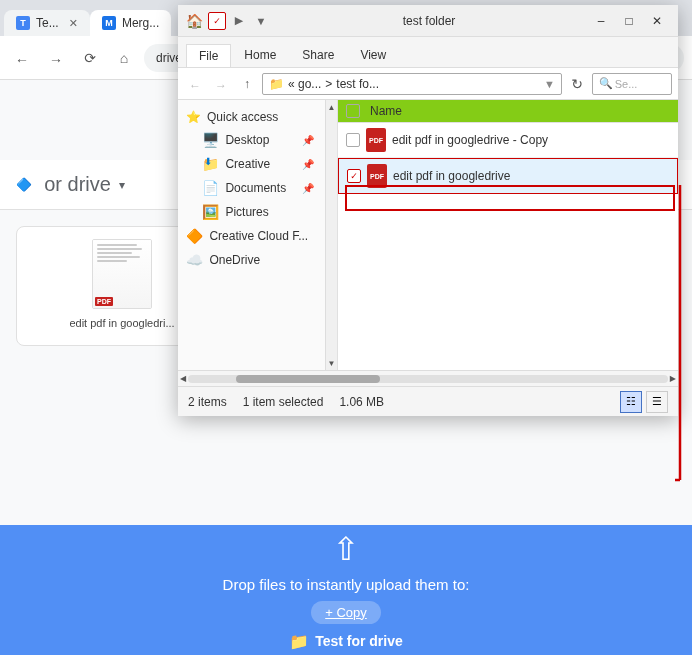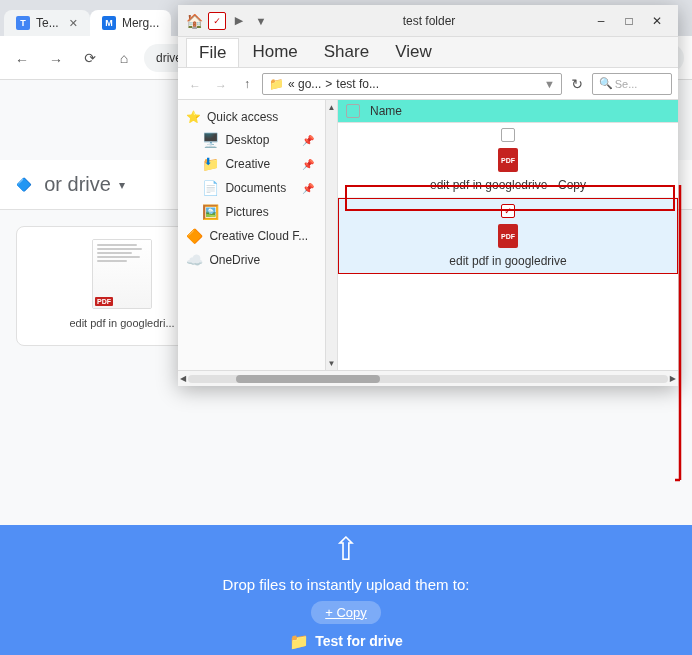--- a/index.html
+++ b/index.html
@@ -296,21 +296,21 @@
       border-bottom: 1px solid #ddd;
     }
     .ribbon-tabs {
       display: flex;
       height: 30px;
       align-items: flex-end;
       padding: 0 8px;
     }
     .ribbon-tab {
       padding: 4px 12px;
-      font-size: 17px;
+      font-size: 12px;
       color: #333;
       cursor: pointer;
       border: 1px solid transparent;
     }
     .ribbon-tab.active {
       background: #fff;
       border: 1px solid #ddd;
       border-bottom: none;
       font-weight: 500;
     }
@@ -420,34 +420,33 @@
       background: #fff;
     }
     .file-list-header {
       display: flex;
       align-items: center;
       padding: 4px 8px;
       border-bottom: 1px solid #e0e0e0;
       font-size: 12px;
       color: #333;
       font-weight: 500;
-      background: #5eead4;
+      background: #84cc16;
     }
     .file-list-header .checkbox-area {
       width: 20px; margin-right: 4px;
     }
     .file-row {
       display: flex;
       align-items: center;
       padding: 5px 8px;
       gap: 6px;
       cursor: pointer;
       border-bottom: 1px solid #f0f0f0;
       font-size: 12px;
-      flex-direction: column;
     }
     .file-row.selected {
       background: #e3f2fd;
       border: 1.5px solid #c00;
     }
     .file-checkbox {
       width: 14px; height: 14px;
       border: 1px solid #aaa;
       border-radius: 2px;
       display: flex; align-items: center; justify-content: center;
@@ -766,20 +765,29 @@
   </div>
 
   <div class="explorer-hscroll">
     <span class="hscroll-arrow">◀</span>
     <div class="hscroll-track">
       <div class="hscroll-thumb"></div>
     </div>
     <span class="hscroll-arrow">▶</span>
   </div>
 
+  <div class="status-bar">
+    <span>2 items</span>
+    <span>1 item selected</span>
+    <span>1.06 MB</span>
+    <div class="status-bar-right">
+      <button class="view-btn active">☷</button>
+      <button class="view-btn">☰</button>
+    </div>
+  </div>
 </div>
 
 <div class="red-box" style="top: 185px; left: 345px; width: 330px; height: 26px;"></div>
 
 <svg class="red-arrow" style="position:absolute; top: 185px; left: 675px; width: 20px; height: 300px; z-index: 20;">
   <line x1="5" y1="0" x2="5" y2="295" stroke="#c00" stroke-width="2.5"></line>
   <line x1="5" y1="295" x2="-100" y2="295" stroke="#c00" stroke-width="2.5"></line>
 </svg>
 
 </body></html>

